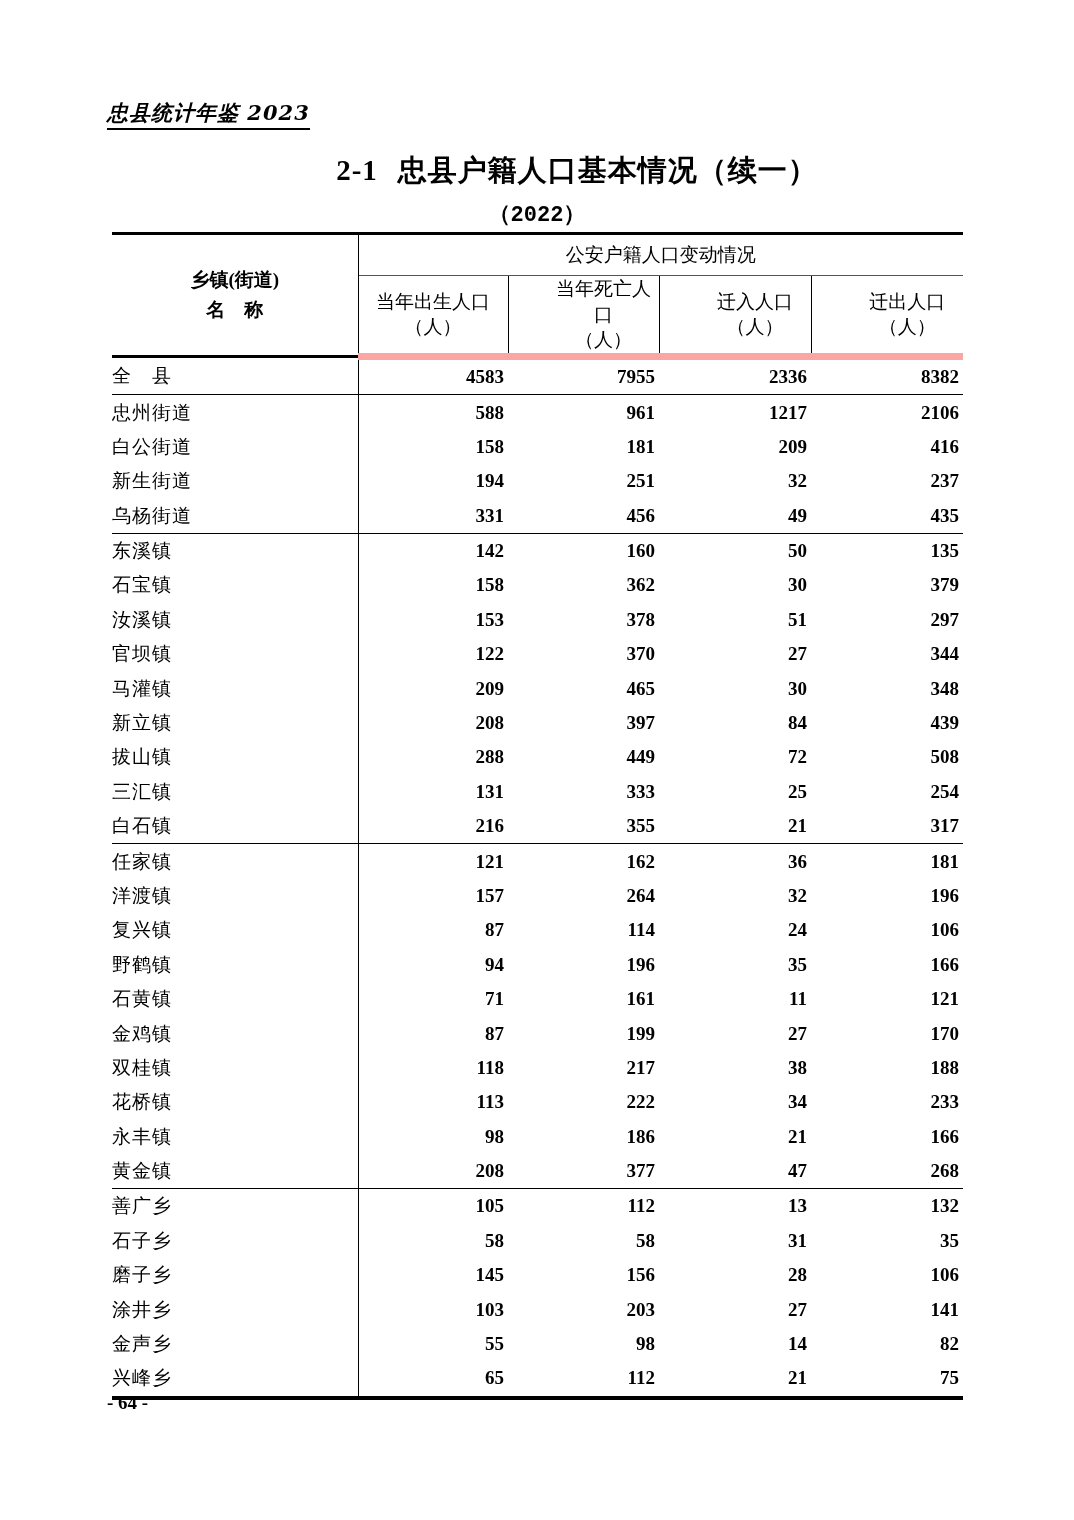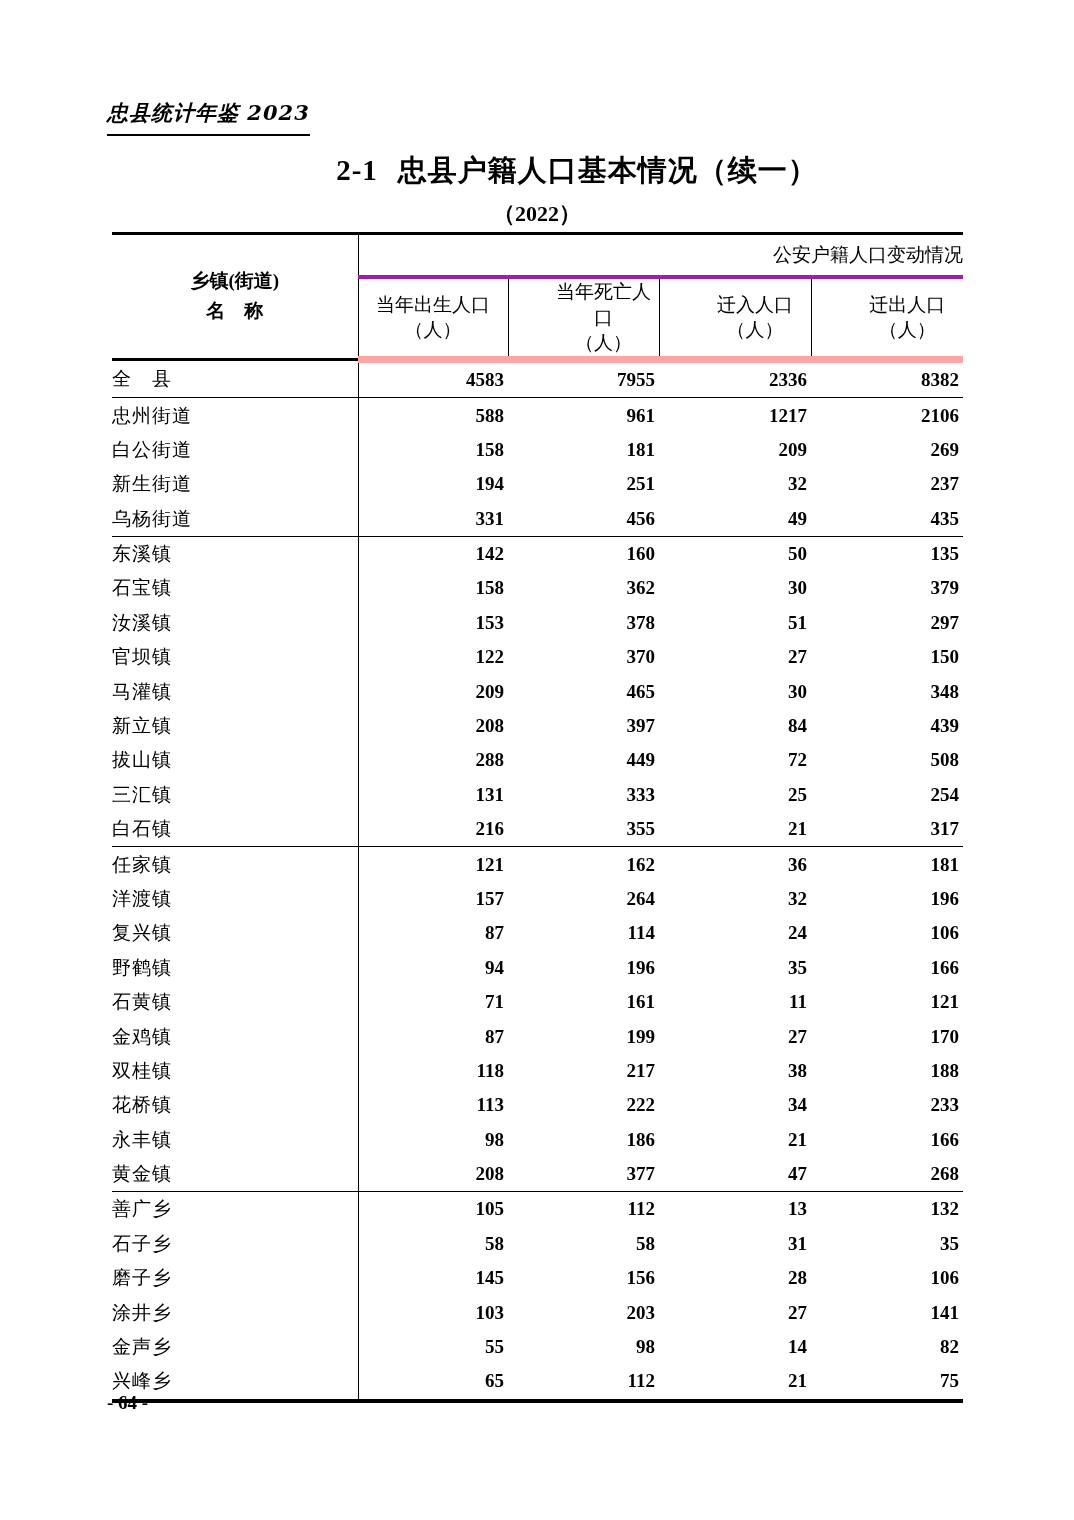--- a/index.html
+++ b/index.html
@@ -6,41 +6,41 @@
   body {
     width:1074px; height:1520px;
     background:#ffffff; color:#000;
     position:relative;
     font-family:"Liberation Serif", serif;
   }
   .yearbook-header {
     position:absolute; left:107px; top:99px;
     font-size:21px; font-weight:bold; font-style:italic;
     font-family:"DejaVu Serif", serif;
-    padding-bottom:7px;
+    padding-bottom:1px;
     border-bottom:2px solid #000;
     letter-spacing:1px;
   }
   .page-title {
     position:absolute; top:151px; left:0; width:100%;
     text-align:center;
     font-size:29px; font-weight:bold;
     font-family:"Liberation Sans", sans-serif;
     letter-spacing:1px;
     margin-left:40px;
   }
   .page-title .title-number {
     font-family:"Liberation Serif", serif;
     margin-right:20px;
   }
   .page-subtitle {
     position:absolute; top:199px; left:0; width:100%;
     text-align:center;
     font-size:22px; font-weight:bold;
-    font-family:Liberation Serif, serif;
+    font-family:Liberation Mono, monospace;
   }
   table.stats-table {
     position:absolute; left:112px; top:232px;
     width:851px;
     border-collapse:collapse; table-layout:fixed;
     border-top:3px solid #000;
     border-bottom:4px solid #000;
   }
   col.c-name  { width:246px; }
   col.c-birth { width:150px; }
@@ -49,22 +49,22 @@
   col.c-out   { width:152px; }
 
   th { font-weight:normal; font-size:19px; padding:0; }
   th.name-header {
     border-right:1px solid #000;
     border-bottom:3px solid #000;
     text-align:center; line-height:1.6;font-weight:bold;
   }
   th.span-header {
     height:40px;
-    border-bottom:4px solid #a21caf;
-    text-align:right;
+    border-bottom:1px solid #a21caf;
+    text-align:center;
   }
   th.col-header {
     height:52px;
     border-bottom:7px solid #fca5a5;
     text-align:center; line-height:1.35;
   }
   th.col-header.col-div { border-left:1px solid #000;padding-left:40px; }
 
   tbody td { height:34.4px; font-size:19px; padding:0; }
   tbody td.name-cell {
@@ -142,21 +142,21 @@
         <td class="num-cell">588</td>
         <td class="num-cell">961</td>
         <td class="num-cell">1217</td>
         <td class="num-cell">2106</td>
       </tr>
       <tr>
         <td class="name-cell">白公街道</td>
         <td class="num-cell">158</td>
         <td class="num-cell">181</td>
         <td class="num-cell">209</td>
-        <td class="num-cell">269</td>
+        <td class="num-cell">416</td>
       </tr>
       <tr>
         <td class="name-cell">新生街道</td>
         <td class="num-cell">194</td>
         <td class="num-cell">251</td>
         <td class="num-cell">32</td>
         <td class="num-cell">237</td>
       </tr>
       <tr>
         <td class="name-cell">乌杨街道</td>
@@ -184,21 +184,21 @@
         <td class="num-cell">153</td>
         <td class="num-cell">378</td>
         <td class="num-cell">51</td>
         <td class="num-cell">297</td>
       </tr>
       <tr>
         <td class="name-cell">官坝镇</td>
         <td class="num-cell">122</td>
         <td class="num-cell">370</td>
         <td class="num-cell">27</td>
-        <td class="num-cell">150</td>
+        <td class="num-cell">344</td>
       </tr>
       <tr>
         <td class="name-cell">马灌镇</td>
         <td class="num-cell">209</td>
         <td class="num-cell">465</td>
         <td class="num-cell">30</td>
         <td class="num-cell">348</td>
       </tr>
       <tr>
         <td class="name-cell">新立镇</td>

